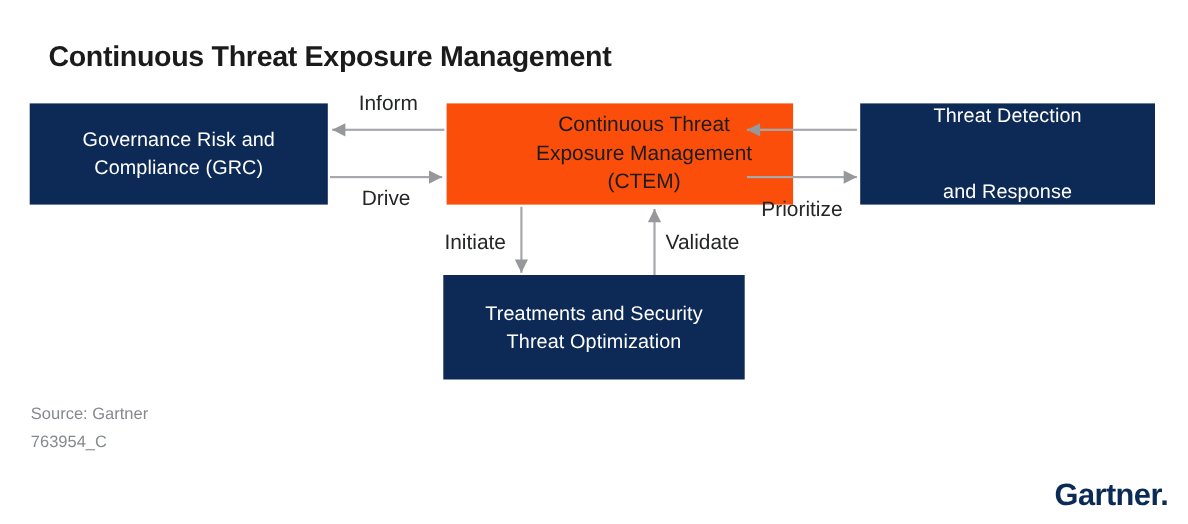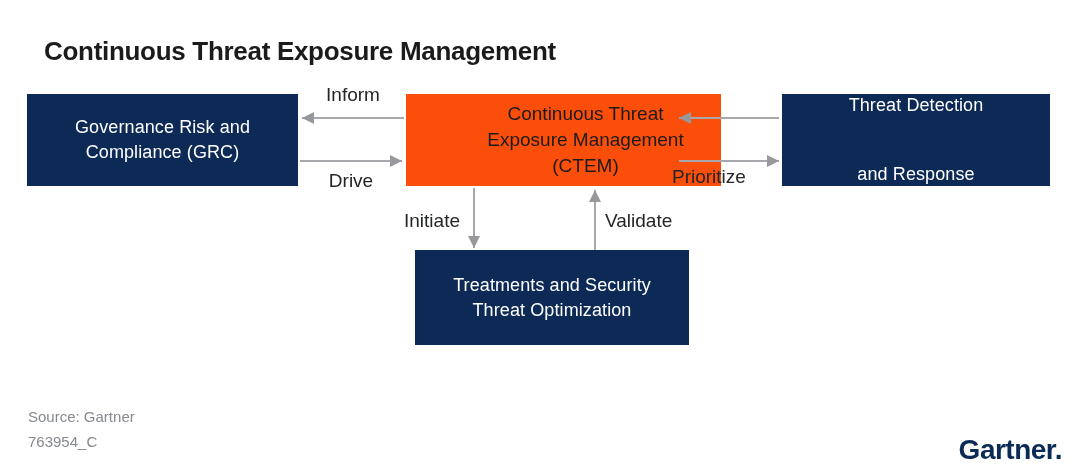--- a/index.html
+++ b/index.html
@@ -21,21 +21,21 @@
     background:var(--navy,#0d2a56);color:#ffffff;
     font-weight:400;font-size:18px;line-height:25px;letter-spacing:0.1px;
   }
   .orange{
     background:var(--orange,#fa4e0a);color:#1c1c1c;
     font-weight:400;font-size:19px;line-height:26px;padding-left:44px;
   }
   .box-grc {left:27px;  top:94px;  width:271px; height:92px;}
   .box-ctem{left:406px; top:94px;  width:271px; height:92px;}
   .box-tdr {left:782px; top:94px;  width:268px; height:92px;gap:44px;}
-  .box-tspo{left:403px; top:250px; width:274px; height:95px;margin-left:12px;}
+  .box-tspo{left:403px; top:250px; width:274px; height:95px;}
 
   .h-arrow{position:absolute;height:12px;}
   .h-arrow .shaft{
     position:absolute;left:0;right:0;top:5px;height:2px;
     background:var(--arrow_line,#a6a8ab);
   }
   .h-arrow .head-left{
     position:absolute;left:0;top:0;width:0;height:0;
     border-top:6px solid transparent;border-bottom:6px solid transparent;
     border-right:12px solid var(--arrow_head,#96989b);
@@ -67,28 +67,27 @@
   .arr-initiate  {left:468px;top:188px;height:60px;}
   .arr-validate  {left:589px;top:190px;height:60px;}
 
   .alabel{
     position:absolute;font-size:19px;color:var(--label,#242628);
     line-height:22px;
   }
   .lbl-inform    {left:302px;top:84px; width:102px;text-align:center;}
   .lbl-drive     {left:300px;top:170px;width:102px;text-align:center;}
   .lbl-enrich    {left:679px;top:84px; width:100px;text-align:center;}
-  .lbl-prioritize{left:672px;top:166px;width:114px;text-align:left;}
+  .lbl-prioritize{left:672px;top:180px;width:114px;text-align:center;}
   .lbl-initiate  {left:368px;top:210px;width:92px; text-align:right;}
   .lbl-validate  {left:605px;top:210px;width:110px;text-align:left;}
 
   .source-line{
     position:absolute;left:28px;font-size:15px;
     color:var(--source,#86898f);
-    margin-top:40px;
   }
   .src-1{top:368px;}
   .src-2{top:393px;}
   .logo{
     position:absolute;right:18px;top:434px;
     font-size:28px;font-weight:700;letter-spacing:-0.5px;
     color:var(--logo,#0b2a55);
   }
 </style>
 </head>

